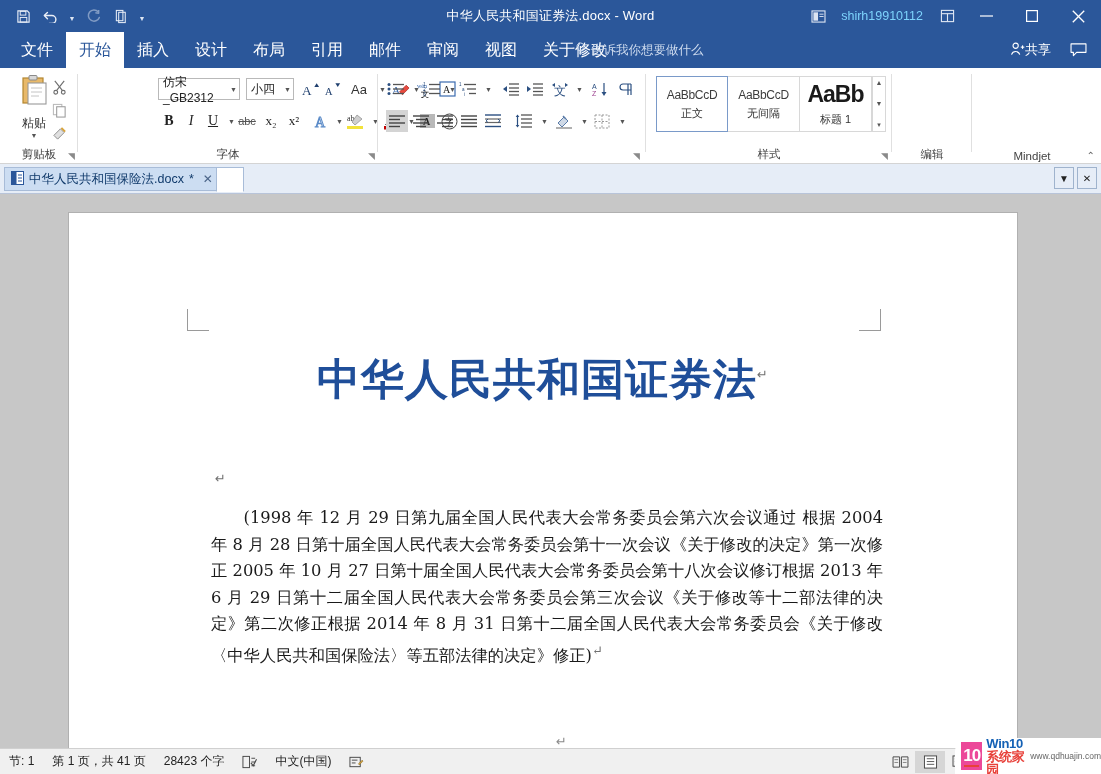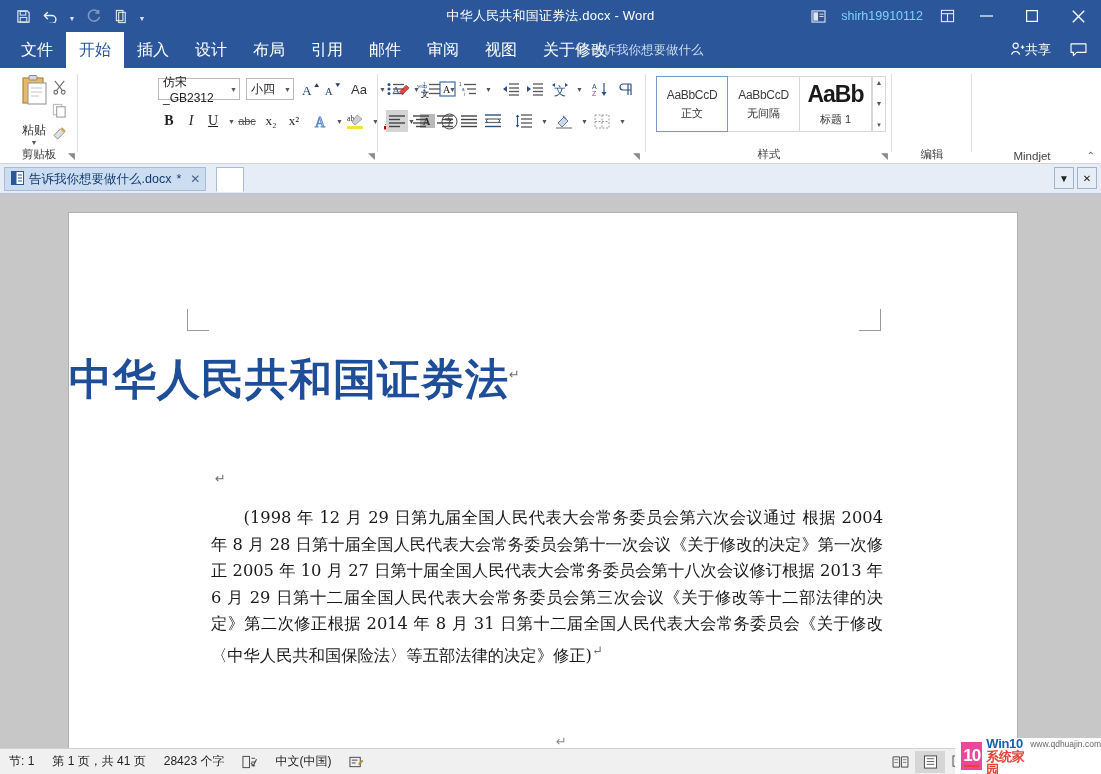--- a/index.html
+++ b/index.html
@@ -87,21 +87,21 @@
   }
   .dlg-launch {
     position: absolute; bottom: 3px; font-size: 9px; color: #8a8a8a;
   }
 
   
   .paste-big {
     position: absolute; left: 8px; top: 6px; width: 52px; height: 76px;
     display: flex; flex-direction: column; align-items: center;
   }
-  .paste-label { font-size: 12px; color: #333; margin-top: 16px; }
+  .paste-label { font-size: 12px; color: #333; margin-top: 9px; }
   .paste-caret { font-size: 7px; color: #555; line-height: 8px; }
   .clip-small {
     position: absolute; left: 44px; top: 8px; width: 30px;
   }
   .clip-small .ci { height: 23px; display: flex; align-items: center; justify-content: center; }
 
   
   .fontname {
     position: absolute; left: 80px; top: 10px; width: 82px; height: 22px;
     border: 1px solid #b9b9b9; background: #fff;
@@ -180,21 +180,21 @@
   }
   .page {
     position: absolute; left: 68px; top: 18px; width: 950px; height: 553px;
     background: #fff; border: 1px solid #b0b0b0;
   }
   .mcorner { position: absolute; width: 22px; height: 22px; }
   .mcorner.tl { border-left: 1px solid #9a9a9a; border-bottom: 1px solid #9a9a9a; }
   .mcorner.tr { border-right: 1px solid #9a9a9a; border-bottom: 1px solid #9a9a9a; }
   .doc-title {
     position: absolute; left: 0; top: 138px; width: 100%;
-    text-align: left;
+    text-align: center;
     font-family: "DejaVu Sans", sans-serif;
     font-size: 43px; font-weight: bold; color: #1f4e99;
     letter-spacing: 1px;
   }
   .pilcrow { color: #707070; font-weight: normal; font-size: 13px; vertical-align: super; }
   .para-mark-line {
     position: absolute; left: 146px; top: 258px; font-size: 13px; color: #707070;
   }
   .bodytext {
     position: absolute; left: 142px; top: 292px; width: 672px;
@@ -236,21 +236,21 @@
     display: flex; align-items: center; justify-content: center;
     font-size: 17px; font-weight: bold; letter-spacing: -1px;
     position: relative;
   }
   .wm-badge::after {
     content: ""; position: absolute; left: 3px; right: 3px; bottom: 3px; height: 2px; background: #e8413a;
   }
   .wm-txt { display: flex; flex-direction: row; line-height: 1; }
   .wm-l1 { font-size: 13px; font-weight: bold; color: #1461b5; letter-spacing: -0.3px; }
   .wm-l1 .cn { color: #e8413a; }
-  .wm-l2 { font-size: 8.5px; color: #666; margin-top: 3px; }
+  .wm-l2 { font-size: 8.5px; color: #666; margin-top: 15px; }
 </style>
 </head>
 <body>
 
 <div id="app">
 
   <div class="titlebar">
     <div class="qat">
       <div class="qat-btn">
         <svg width="15" height="15" viewBox="0 0 16 16">
@@ -501,20 +501,21 @@
             <rect x="1" y="1" width="15" height="14" fill="#b9b9b9"></rect>
             <text x="4" y="12" font-size="10" font-weight="bold" font-family="Liberation Serif, serif" fill="#222">A</text>
           </svg>
       </div>
       <div class="ficon frow2" style="left:360px;">
         <svg width="17" height="17" viewBox="0 0 17 17">
             <circle cx="8.5" cy="8.5" r="7.5" fill="none" stroke="#444" stroke-width="1"></circle>
             <text x="3.5" y="12" font-size="9" font-family="DejaVu Sans, sans-serif" fill="#222">字</text>
           </svg>
       </div>
+      <div class="rgroup-label">字体</div>
       <div class="dlg-launch" style="right:3px;">◥</div>
       <div class="rgroup-sep" style="left:299px;"></div>
     </div>
 
     <div class="rgroup" style="left:378px;width:268px;">
       <div class="picon" style="left:8px;top:10px;">
         <svg width="18" height="14" viewBox="0 0 18 14">
             <circle cx="2" cy="2.5" r="1.5" fill="#2b4f81"></circle>
             <circle cx="2" cy="7" r="1.5" fill="#2b4f81"></circle>
             <circle cx="2" cy="11.5" r="1.5" fill="#2b4f81"></circle>
@@ -717,21 +718,21 @@
     <div class="doctab">
       <span>
         <svg width="13" height="14" viewBox="0 0 13 14">
             <rect x="0.5" y="0.5" width="12" height="13" fill="#fff" stroke="#2b579a" stroke-width="1"></rect>
             <rect x="0.5" y="0.5" width="5" height="13" fill="#2b579a"></rect>
             <line x1="7" y1="4" x2="11" y2="4" stroke="#2b579a" stroke-width="1"></line>
             <line x1="7" y1="7" x2="11" y2="7" stroke="#2b579a" stroke-width="1"></line>
             <line x1="7" y1="10" x2="11" y2="10" stroke="#2b579a" stroke-width="1"></line>
           </svg>
       </span>
-      <span>告诉我你想要做什么.docx</span>
+      <span>中华人民共和国保险法.docx</span>
       <span>*</span>
       <span class="doctab-close">✕</span>
     </div>
     <div class="doctab-blank"></div>
     <div class="ts-right">
       <div class="ts-btn">▼</div>
       <div class="ts-btn">✕</div>
     </div>
   </div>
 

